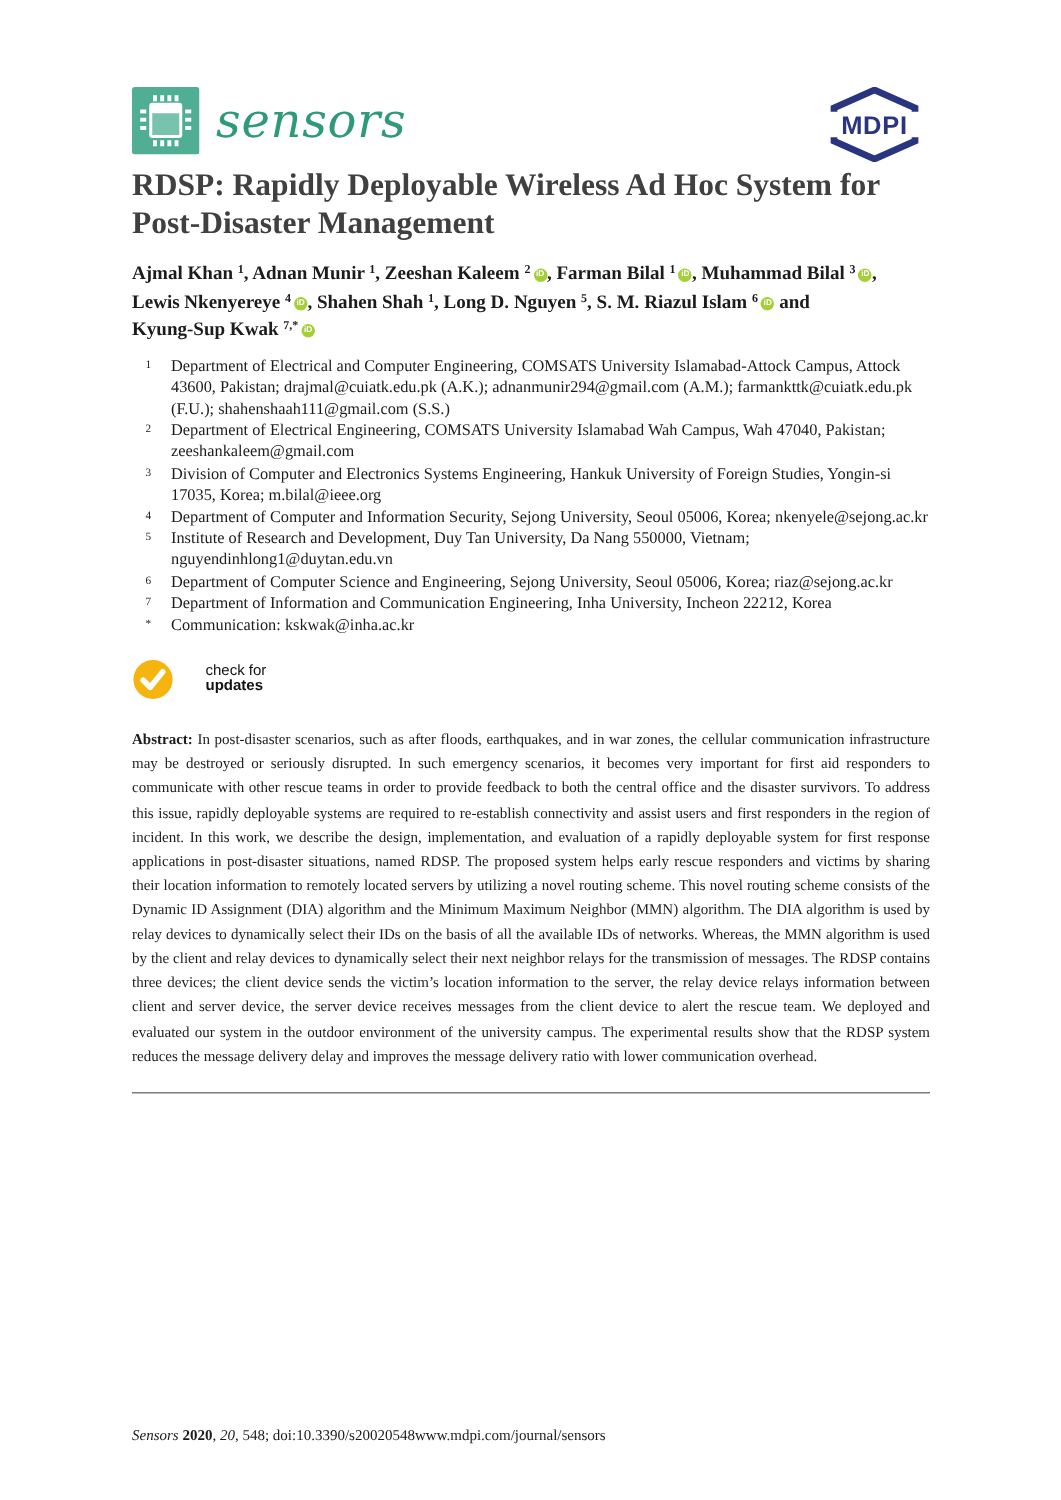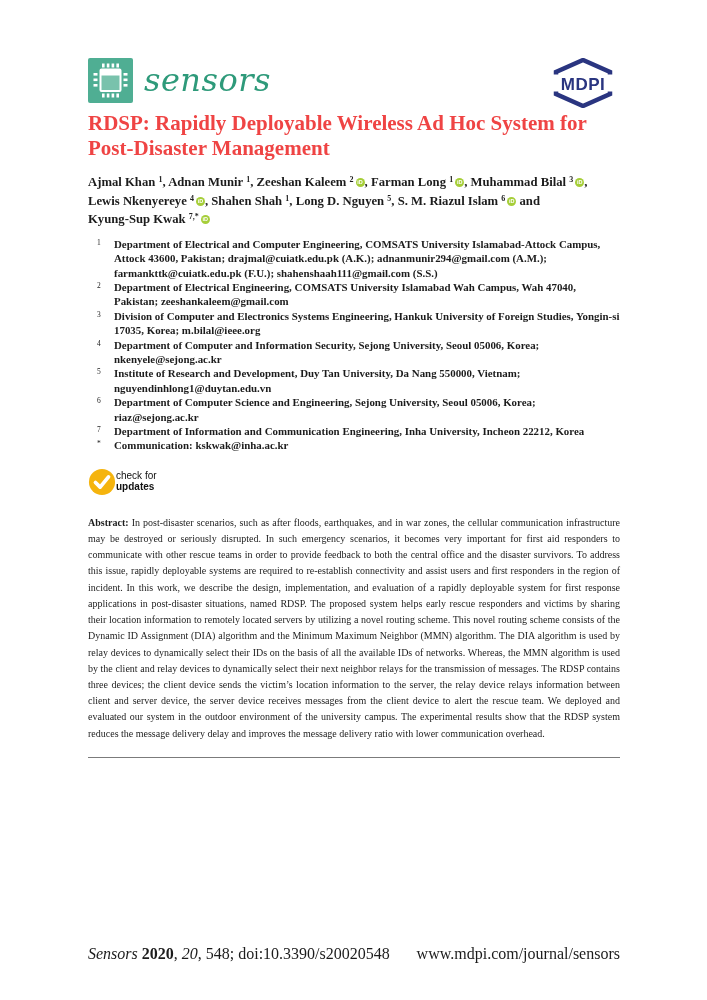--- a/index.html
+++ b/index.html
@@ -19,52 +19,52 @@
   .journal-logo{display:flex;align-items:center;gap:11px;}
   .journal-name{
     font-family:"DejaVu Serif","Liberation Serif",serif;
     font-style:italic;font-size:32px;line-height:45px;
     color:#2e9a7a;letter-spacing:0.5px;
   }
   
   .article-type{font-style:italic;font-size:12.5px;margin-top:15px;}
   .page-title{
     font-size:21px;font-weight:bold;line-height:25px;
-    margin:3px 0 0 0;color:#ef4444;
+    margin:3px 0 0 0;color:#404040;
   }
   .authors{margin-top:11px;font-weight:bold;font-size:12.7px;line-height:16.6px;}
   .authors sup{font-size:8px;vertical-align:4px;}
   .orcid-icon{
     display:inline-block;width:9px;height:9px;border-radius:50%;
     background:#a6ce39;color:#ffffff;
     font-family:"Liberation Sans",sans-serif;font-weight:bold;
     font-size:5.5px;line-height:9px;text-align:center;
     vertical-align:2px;margin-left:2px;
   }
   .affiliations{margin-top:9px;font-size:10.9px;line-height:14.4px;}
   .aff-row{display:flex;}
   .aff-marker{flex:none;width:26px;padding-left:9px;box-sizing:border-box;
     font-size:7.5px;position:relative;top:-1px;}
-  .aff-text{flex:1;font-weight:bold;}
+  .aff-text{flex:1;}
   
   .meta-row{display:flex;justify-content:space-between;align-items:flex-start;margin-top:13px;}
   .dates-line{font-size:10.9px;padding-top:10px;}
-  .update-badge{display:flex;align-items:center;gap:0;cursor:pointer;margin-top:2px;}
+  .update-badge{display:flex;align-items:center;gap:21px;cursor:pointer;margin-top:2px;}
   .badge-label{font-family:"Liberation Sans",sans-serif;font-size:10px;line-height:10.5px;color:#111;}
   .badge-label .b2{font-weight:bold;}
   
   .abstract{margin-top:19px;font-size:10px;line-height:16.2px;text-align:justify;}
   .lbl{font-weight:bold;}
   .keywords{margin-top:16px;font-size:12.1px;line-height:16.2px;text-align:justify;}
   .divider{border:none;border-top:1.5px solid #7b7b7b;margin:15px 0 0 0;}
   
   .page-footer{
     position:absolute;left:88px;right:87px;bottom:38px;
-    display:flex;justify-content:space-between;
-    font-size:16px;
+    display:flex;
+    font-size:10px;
   }
   .seg-italic{font-style:italic;}
   .seg-bold{font-weight:bold;}
 </style>
 </head>
 <body>
 
 <div class="page">
 
   <div class="masthead">
@@ -98,21 +98,21 @@
     <svg width="74" height="50" viewBox="0 0 74 50">
       <polygon points="37,2 64,14 64,36 37,48 10,36 10,14" fill="none" stroke="#2a3580" stroke-width="4.5"></polygon>
       <rect x="1" y="16.5" width="72" height="17" fill="#ffffff"></rect>
       <text x="37" y="31.5" text-anchor="middle" font-family="Liberation Sans, sans-serif" font-size="17" font-weight="bold" fill="#2a3580" letter-spacing="0.5">MDPI</text>
     </svg>
   </div>
 
   <h1 class="page-title">RDSP: Rapidly Deployable Wireless Ad Hoc System for Post-Disaster Management</h1>
 
   <div class="authors" id="authors">
-      <div><span>Ajmal Khan </span><sup>1</sup>, <span>Adnan Munir </span><sup>1</sup>, <span>Zeeshan Kaleem </span><sup>2</sup><span class="orcid-icon">iD</span>, <span>Farman Long </span><sup>1</sup><span class="orcid-icon">iD</span>, <span>Muhammad Bilal </span><sup>3</sup><span class="orcid-icon">iD</span>,</div>
+      <div><span>Ajmal Khan </span><sup>1</sup>, <span>Adnan Munir </span><sup>1</sup>, <span>Zeeshan Kaleem </span><sup>2</sup><span class="orcid-icon">iD</span>, <span>Farman Bilal </span><sup>1</sup><span class="orcid-icon">iD</span>, <span>Muhammad Bilal </span><sup>3</sup><span class="orcid-icon">iD</span>,</div>
       <div><span>Lewis Nkenyereye </span><sup>4</sup><span class="orcid-icon">iD</span>, <span>Shahen Shah </span><sup>1</sup>, <span>Long D. Nguyen </span><sup>5</sup>, <span>S. M. Riazul Islam </span><sup>6</sup><span class="orcid-icon">iD</span> and</div>
       <div><span>Kyung-Sup Kwak </span><sup>7,*</sup><span class="orcid-icon">iD</span></div>
     </div>
 
   <div class="affiliations" id="affiliations">
       <div class="aff-row">
         <span class="aff-marker">1</span>
         <span class="aff-text">Department of Electrical and Computer Engineering, COMSATS University Islamabad-Attock Campus, Attock 43600, Pakistan; drajmal@cuiatk.edu.pk (A.K.); adnanmunir294@gmail.com (A.M.); farmankttk@cuiatk.edu.pk (F.U.); shahenshaah111@gmail.com (S.S.)</span>
       </div>
       <div class="aff-row">

